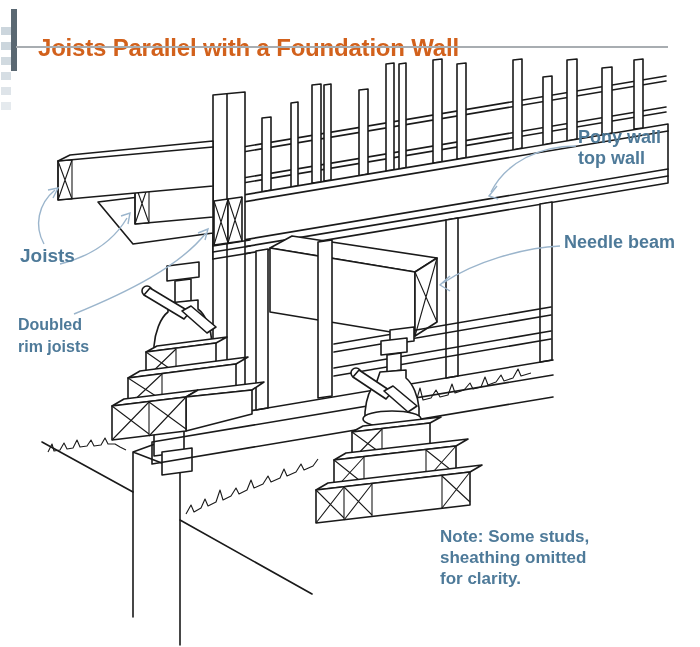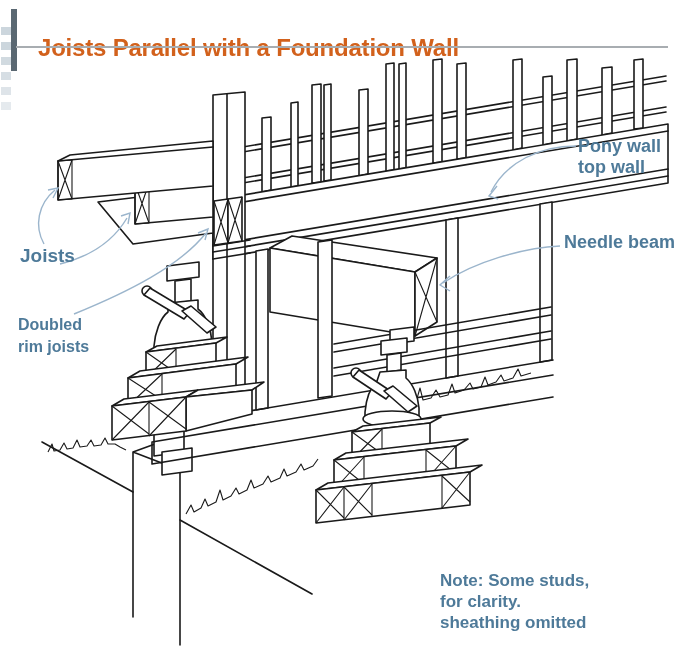--- a/index.html
+++ b/index.html
@@ -7,23 +7,23 @@
         font-family:"Liberation Sans",sans-serif;}
   .title{position:absolute;left:38px;top:18px;font-size:24px;font-weight:bold;
          color:#d2611c;letter-spacing:-0.2px;white-space:nowrap;}
   .title-rule{position:absolute;left:16px;top:46px;width:652px;height:2px;background:#a8adb1;}
   .accent-bar{position:absolute;left:11px;top:9px;width:6px;height:62px;background:#5a6872;}
   .accent-squares{position:absolute;left:1px;top:27px;width:10px;}
   .accent-squares div{width:10px;height:8px;background:#ccd6dd;margin-bottom:7px;}
   .lbl{position:absolute;font-weight:bold;color:#4e7a99;line-height:21px;white-space:nowrap;}
   .lbl-joists{left:20px;top:245px;font-size:19px;text-align:center;}
   .lbl-doubled{left:18px;top:314px;font-size:16px;line-height:22px;}
-  .lbl-pony{left:578px;top:136px;font-size:18px;}
+  .lbl-pony{left:578px;top:127px;font-size:18px;}
   .lbl-needle{left:564px;top:232px;font-size:18px;}
-  .note{position:absolute;left:440px;top:570px;font-size:17px;font-weight:bold;
+  .note{position:absolute;left:440px;top:526px;font-size:17px;font-weight:bold;
         color:#4e7a99;line-height:21px;}
   svg{position:absolute;left:0;top:0;}
   .ln{fill:none;stroke:#1a1a1a;stroke-width:1.6;stroke-linecap:round;stroke-linejoin:round;}
   .wh{fill:#ffffff;stroke:#1a1a1a;stroke-width:1.6;stroke-linejoin:round;}
   .thin{fill:none;stroke:#1a1a1a;stroke-width:1.1;stroke-linejoin:round;}
   .leader{fill:none;stroke:#9bb5cc;stroke-width:1.4;}
 </style>
 </head>
 <body>
 
@@ -214,16 +214,16 @@
     <div>rim joists</div>
   </div>
   <div class="lbl lbl-pony">
     <div>Pony wall</div>
     <div>top wall</div>
   </div>
   <div class="lbl lbl-needle">Needle beam</div>
 
   <div class="note">
     <div>Note: Some studs,</div>
+    <div>sheathing omitted</div>
     <div>for clarity.</div>
-    <div>sheathing omitted</div>
   </div>
 </div>
 
 </body></html>

